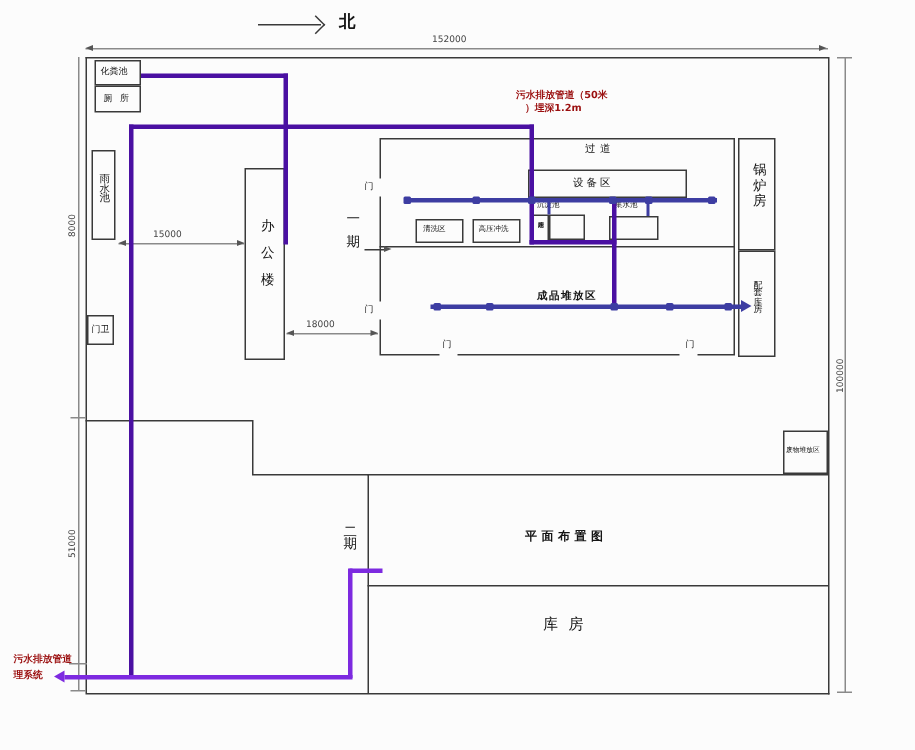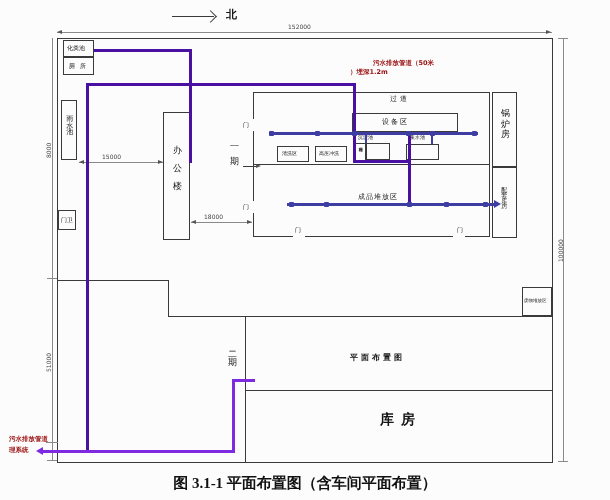--- a/index.html
+++ b/index.html
@@ -82,41 +82,41 @@
   <div class="bx" style="left:315px;top:146px;width:32px;height:16px;"></div>
   <div class="lb" style="left:319px;top:151px;font-size:5px;">高压冲洗</div>
 
   <div class="lb" style="left:358px;top:135px;font-size:5px;">沉淀池</div>
   <div class="bx" style="left:355px;top:143px;width:11px;height:19px;"></div>
   <div class="lb vt" style="left:358px;top:144px;font-size:4px;">污水处理</div>
   <div class="bx" style="left:366px;top:143px;width:24px;height:17px;"></div>
   <div class="lb" style="left:410px;top:135px;font-size:5px;">集水池</div>
   <div class="bx" style="left:406px;top:144px;width:33px;height:16px;"></div>
 
-  <div class="lb" style="left:358px;top:194px;font-size:7px;font-weight:normal;letter-spacing:1px;">成品堆放区</div>
+  <div class="lb" style="left:358px;top:194px;font-size:7px;font-weight:bold;letter-spacing:1px;">成品堆放区</div>
 
   <div class="bx" style="left:492px;top:92px;width:25px;height:75px;"></div>
   <div class="lb vt" style="left:500px;top:101px;font-size:9px;letter-spacing:10px;">锅炉房</div>
   <div class="bx" style="left:492px;top:167px;width:25px;height:71px;"></div>
   <div class="lb vt" style="left:501px;top:182px;font-size:6px;letter-spacing:5px;">配套库房</div>
 
   <div class="lb vt" style="left:229px;top:141px;font-size:9px;letter-spacing:8px;">一期</div>
   <div class="ln" style="left:243px;top:166px;width:14px;height:1px;"></div>
   <div class="tri tr-r" style="left:256px;top:164px;"></div>
   <div class="lb vt" style="left:227px;top:344px;font-size:9px;letter-spacing:6px;">二期</div>
 
   <div class="ln" style="left:57px;top:280px;width:111px;height:1px;"></div>
   <div class="ln" style="left:168px;top:280px;width:1px;height:36px;"></div>
   <div class="ln" style="left:168px;top:316px;width:78px;height:1px;"></div>
 
   <div class="ln" style="left:245px;top:316px;width:307px;height:1px;"></div>
   <div class="ln" style="left:245px;top:316px;width:1px;height:146px;"></div>
   <div class="ln" style="left:245px;top:390px;width:307px;height:1px;"></div>
   <div class="lb" style="left:350px;top:354px;font-size:8px;font-weight:bold;letter-spacing:3px;">平面布置图</div>
-  <div class="lb" style="left:380px;top:412px;font-size:14px;font-weight:bold;letter-spacing:7px;">库房</div>
+  <div class="lb" style="left:362px;top:412px;font-size:10px;font-weight:normal;letter-spacing:7px;">库房</div>
 
   <div class="bx" style="left:522px;top:287px;width:30px;height:29px;"></div>
   <div class="lb" style="left:524px;top:299px;font-size:4.5px;">废物堆放区</div>
 
   <div class="dm" style="left:79px;top:162px;width:84px;height:1px;"></div>
   <div class="tri tr-l" style="left:79px;top:160px;"></div>
   <div class="tri tr-r" style="left:158px;top:160px;"></div>
   <div class="dmt" style="left:102px;top:154px;">15000</div>
 
   <div class="dm" style="left:191px;top:222px;width:61px;height:1px;"></div>
@@ -157,21 +157,20 @@
   <div class="dot" style="left:407px;top:202px;"></div>
   <div class="dot" style="left:444px;top:202px;"></div>
   <div class="dot" style="left:483px;top:202px;"></div>
   <div class="tri ptr-r" style="left:494px;top:200px;"></div>
 
   <div class="p3" style="left:233px;top:379px;width:22px;height:3px;"></div>
   <div class="p3" style="left:232px;top:379px;width:3px;height:73px;"></div>
   <div class="p3" style="left:43px;top:450px;width:192px;height:3px;"></div>
   <div class="tri ptr-l" style="left:36px;top:447px;"></div>
 
-  <div class="lb red" style="left:344px;top:60px;font-size:6.5px;margin-left:29px;">污水排放管道（50米</div>
+  <div class="lb red" style="left:344px;top:60px;font-size:6.5px;">污水排放管道（50米</div>
   <div class="lb red" style="left:350px;top:69px;font-size:6.5px;">）埋深1.2m</div>
   <div class="lb red" style="left:9px;top:436px;font-size:6.5px;">污水排放管道</div>
   <div class="lb red" style="left:9px;top:447px;font-size:6.5px;">理系统</div>
   <div class="dm" style="left:46px;top:442px;width:12px;height:1px;"></div>
 
-  <div class="caption">图 3.1-1  平面布置图（含车间平面布置）</div>
 
 </div>
 
 </body></html>

